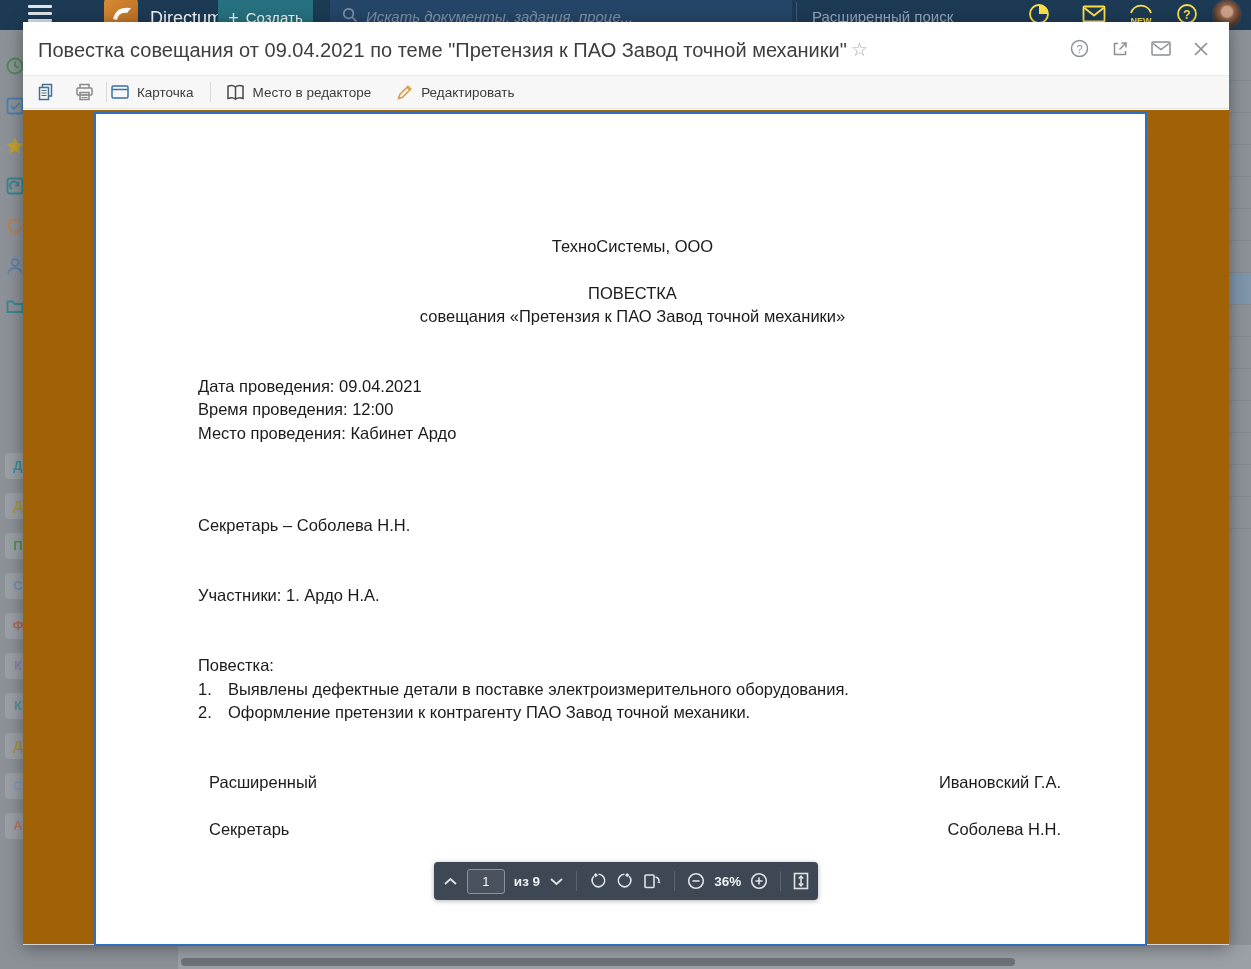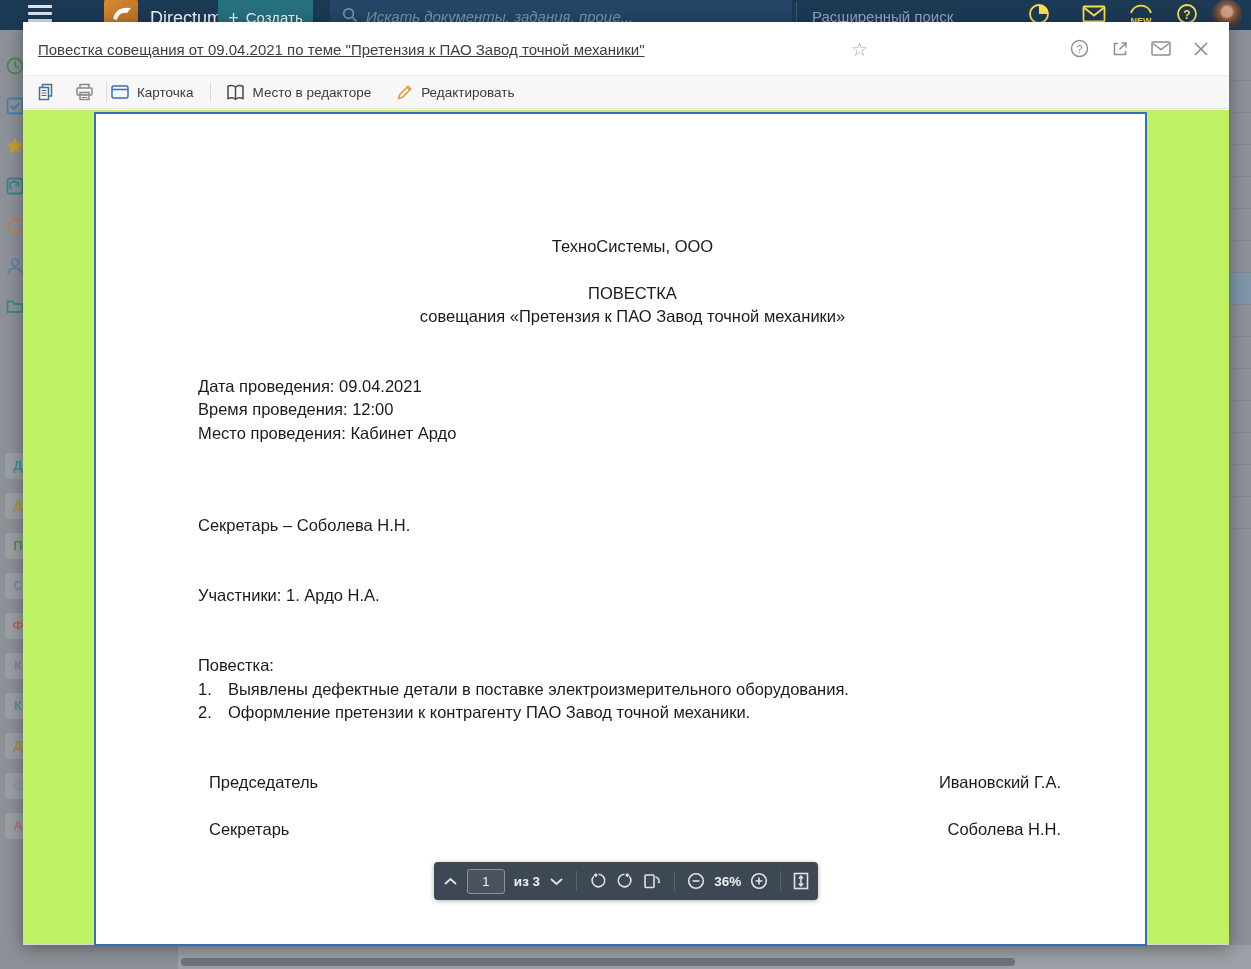--- a/index.html
+++ b/index.html
@@ -39,32 +39,32 @@
   .rowstrip { position:absolute; left:1200px; top:0; width:51px; height:939px; }
   .rowstrip .row { position:absolute; left:0; width:51px; height:32px; border-top:1px solid #82888e; }
   .rowstrip .row.sel { background:#7e95aa; }
   .hscroll-track { position:absolute; left:178px; top:915px; width:1073px; height:24px; background:#9aa0a5; }
   .hscroll-thumb { position:absolute; left:3px; top:13px; width:834px; height:8px; border-radius:4px; background:#6d7378; cursor:pointer; }
 
   
   .dialog { position:absolute; left:23px; top:22px; width:1206px; height:923px; background:#ffffff; z-index:2;
             box-shadow:0 3px 16px rgba(0,0,0,.38); border-bottom:1px solid #d6d6d6; }
   .dlg-header { position:absolute; left:0; top:0; right:0; height:53px; }
-  .dlg-title { position:absolute; left:15px; top:0; height:53px; line-height:56px; font-size:15px; color:#3e3e3e; white-space:nowrap;text-decoration:underline; }
+  .dlg-title { position:absolute; left:15px; top:0; height:53px; line-height:56px; font-size:20px; color:#3e3e3e; white-space:nowrap; }
   .dlg-star { position:absolute; top:0; height:53px; line-height:56px; font-size:19px; color:#a7adb3; cursor:pointer; }
   .dlg-icons { position:absolute; right:20px; top:0; height:53px; display:flex; align-items:center; gap:22px; color:#8a9096; }
   .dlg-icons .ic { cursor:pointer; display:flex; }
 
   .dlg-toolbar { position:absolute; left:0; top:53px; right:0; height:34px; background:#f7f7f8;
                  border-top:1px solid #ececec; border-bottom:1px solid #e3e3e5; display:flex; align-items:center; }
   .dlg-toolbar .vdiv { width:1px; height:20px; background:#d9d9db; }
   .tbtn { display:flex; align-items:center; gap:8px; cursor:pointer; color:#3c3c3c; font-size:13.5px; white-space:nowrap; }
 
   
-  .doc-area { position:absolute; left:0; top:88px; right:0; bottom:0; background:#bef264; }
+  .doc-area { position:absolute; left:0; top:88px; right:0; bottom:0; background:#a16207; }
   .page { position:absolute; left:71px; top:2px; width:1053px; bottom:-2px; border:2px solid #2e70c0; background:#ffffff; }
   .dline { position:absolute; font-size:16.5px; color:#1b1b1b; white-space:nowrap; line-height:1.2; }
   .dcenter { left:102px; right:78px; text-align:center; }
   .dleft { left:102px; }
   .dnum { display:inline-block; width:30px; }
   .sigrow { position:absolute; left:113px; right:84px; display:flex; justify-content:space-between; font-size:16.5px; color:#1b1b1b; }
 
   
   .pager { position:absolute; left:411px; top:840px; width:384px; height:38px; border-radius:4px; background:#3e4854;
            display:flex; align-items:center; justify-content:center; gap:9px; color:#e8ebee; box-shadow:0 1px 5px rgba(0,0,0,.3); }
@@ -297,37 +297,37 @@
 
         <div class="dline dleft" style="top:402px">Секретарь – Соболева Н.Н.</div>
 
         <div class="dline dleft" style="top:472px">Участники: 1. Ардо Н.А.</div>
 
         <div class="dline dleft" style="top:542px">Повестка:</div>
         <div class="dline dleft" style="top:566px"><span class="dnum">1.</span><span>Выявлены дефектные детали в поставке электроизмерительного оборудования.</span></div>
         <div class="dline dleft" style="top:589px"><span class="dnum">2.</span><span>Оформление претензии к контрагенту ПАО Завод точной механики.</span></div>
 
         <div class="sigrow" style="top:659px">
-          <span>Председатель</span>
+          <span>Расширенный</span>
           <span>Ивановский Г.А.</span>
         </div>
         <div class="sigrow" style="top:706px">
           <span>Секретарь</span>
           <span>Соболева Н.Н.</span>
         </div>
       </div>
 
       <div class="pager" style="top:752px">
         <span class="ic">
           <svg width="15" height="9" viewBox="0 0 15 9" fill="none" stroke="currentColor" stroke-width="1.8">
               <path d="M2 7 L7.5 2 L13 7"></path>
             </svg>
         </span>
         <input class="page-input" value="1" style="">
-        <span class="lbl">из 3</span>
+        <span class="lbl">из 9</span>
         <span class="ic">
           <svg width="15" height="9" viewBox="0 0 15 9" fill="none" stroke="currentColor" stroke-width="1.8">
               <path d="M2 2 L7.5 7 L13 2"></path>
             </svg>
         </span>
         <span class="vdiv"></span>
         <span class="ic">
           <svg width="18" height="18" viewBox="0 0 18 18" fill="none" stroke="currentColor" stroke-width="1.6">
               <path d="M4.8 4.2 A6.3 6.3 0 1 0 9.5 2.2"></path>
               <path d="M6.8 1 L4.6 3.1 L6.7 5.3 L8.9 3.2 Z" fill="currentColor" stroke="none"></path>

